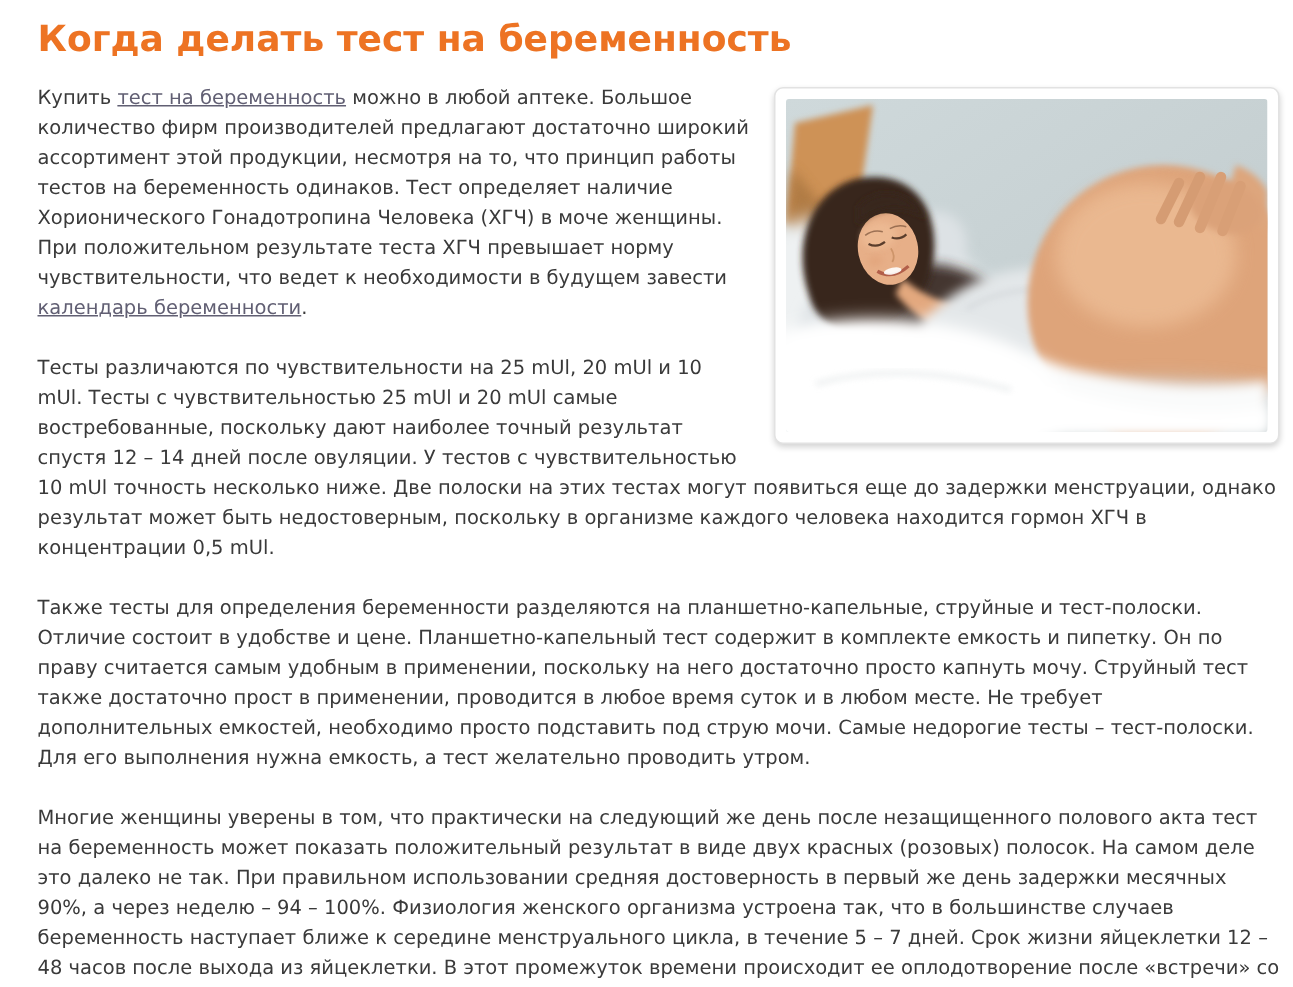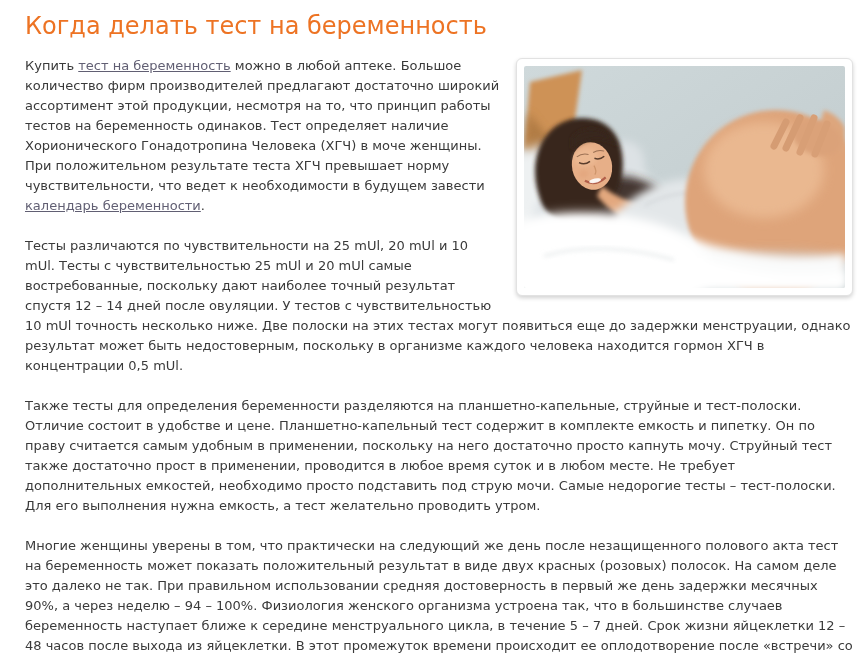--- a/index.html
+++ b/index.html
@@ -16,21 +16,21 @@
     min-height:658px;
     background:var(--page-bg);
     font-family:"DejaVu Sans","Liberation Sans",sans-serif;
     color:var(--text);
   }
   .page{
     padding:12px 9px 18px 25px;
   }
   h1.page-title{
     font-size:24px;
-    font-weight:400;
+    font-weight:700;
     color:var(--accent);
     margin:0 0 15px 0;
     line-height:1.2;
   }
   .article-body{
     font-size:13px;
     line-height:20px;
   }
   .article-body p{
     margin:0 0 20px 0;

